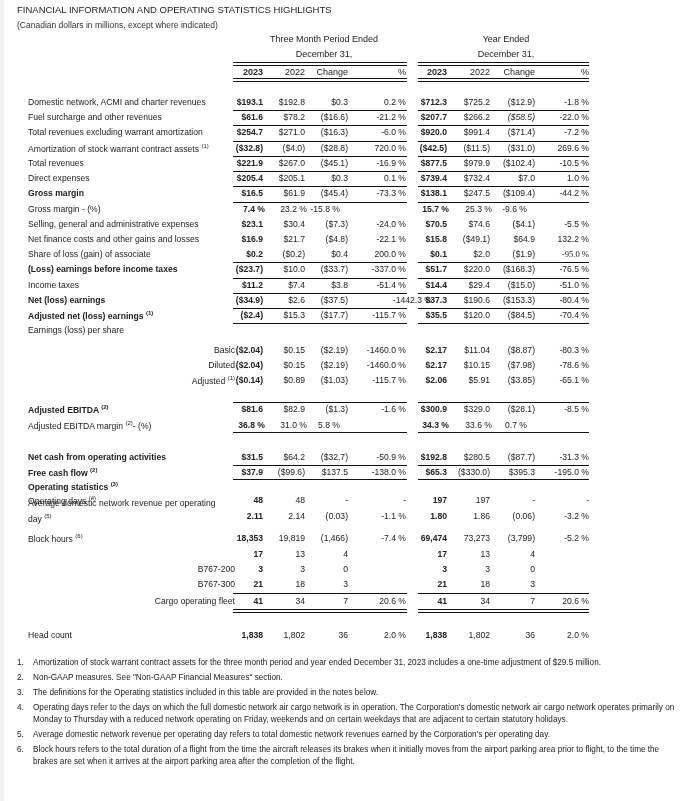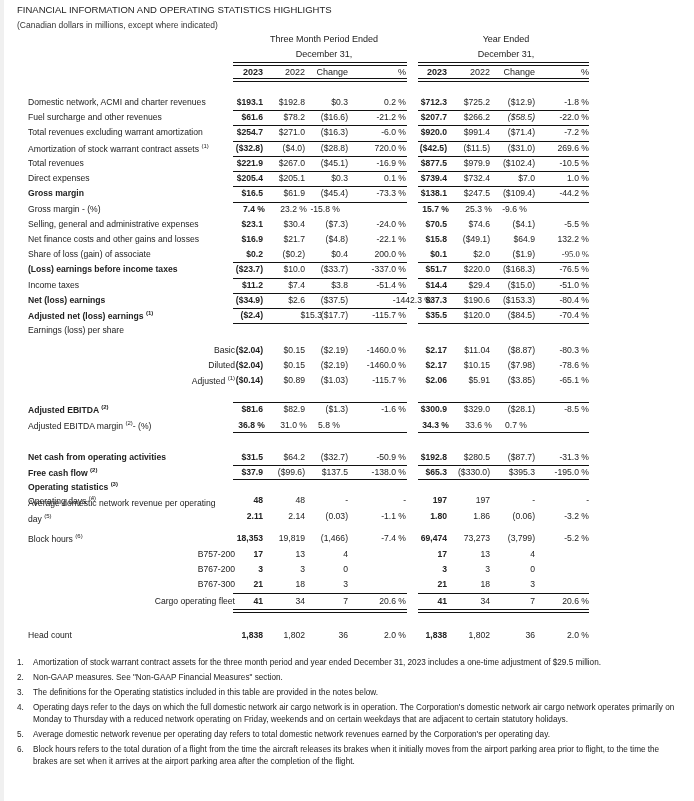--- a/index.html
+++ b/index.html
@@ -201,21 +201,21 @@
       <div class="c" style="width: 60px; left: 288px;">($37.5)</div>
       <div class="c" style="width: 60px; left: 346px; padding-left: 26px;">-1442.3 %</div>
       <div class="c b" style="width: 60px; left: 387px;">$37.3</div>
       <div class="c" style="width: 60px; left: 430px;">$190.6</div>
       <div class="c" style="width: 60px; left: 475px;">($153.3)</div>
       <div class="c" style="width: 60px; left: 529px;">-80.4 %</div>
     </div>
     <div class="row" style="top: 310px;">
       <div class="lbl bold"><span>Adjusted net (loss) earnings</span> <sup>(1)</sup></div>
       <div class="c b" style="width: 60px; left: 203px;">($2.4)</div>
-      <div class="c" style="width: 60px; left: 245px; padding-left: 17px;">$15.3</div>
+      <div class="c" style="width: 60px; left: 245px;">$15.3</div>
       <div class="c" style="width: 60px; left: 288px;">($17.7)</div>
       <div class="c" style="width: 60px; left: 346px;">-115.7 %</div>
       <div class="c b" style="width: 60px; left: 387px;">$35.5</div>
       <div class="c" style="width: 60px; left: 430px;">$120.0</div>
       <div class="c" style="width: 60px; left: 475px;">($84.5)</div>
       <div class="c" style="width: 60px; left: 529px;">-70.4 %</div>
     </div>
     <div class="row" style="top: 325px;">
       <div class="lbl"><span>Earnings (loss) per share</span></div>
       <div class="c b" style="width: 60px; left: 203px;"></div>
@@ -342,21 +342,20 @@
       <div class="c b" style="width: 60px; left: 203px;">18,353</div>
       <div class="c" style="width: 60px; left: 245px;">19,819</div>
       <div class="c" style="width: 60px; left: 288px;">(1,466)</div>
       <div class="c" style="width: 60px; left: 346px;">-7.4 %</div>
       <div class="c b" style="width: 60px; left: 387px;">69,474</div>
       <div class="c" style="width: 60px; left: 430px;">73,273</div>
       <div class="c" style="width: 60px; left: 475px;">(3,799)</div>
       <div class="c" style="width: 60px; left: 529px;">-5.2 %</div>
     </div>
     <div class="row" style="top: 549px;">
-      <div class="lbl center"><span>B757-200</span></div>
       <div class="c b" style="width: 60px; left: 203px;">17</div>
       <div class="c" style="width: 60px; left: 245px;">13</div>
       <div class="c" style="width: 60px; left: 288px;">4</div>
       <div class="c" style="width: 60px; left: 346px;"></div>
       <div class="c b" style="width: 60px; left: 387px;">17</div>
       <div class="c" style="width: 60px; left: 430px;">13</div>
       <div class="c" style="width: 60px; left: 475px;">4</div>
       <div class="c" style="width: 60px; left: 529px;"></div>
     </div>
     <div class="row" style="top: 564px;">

